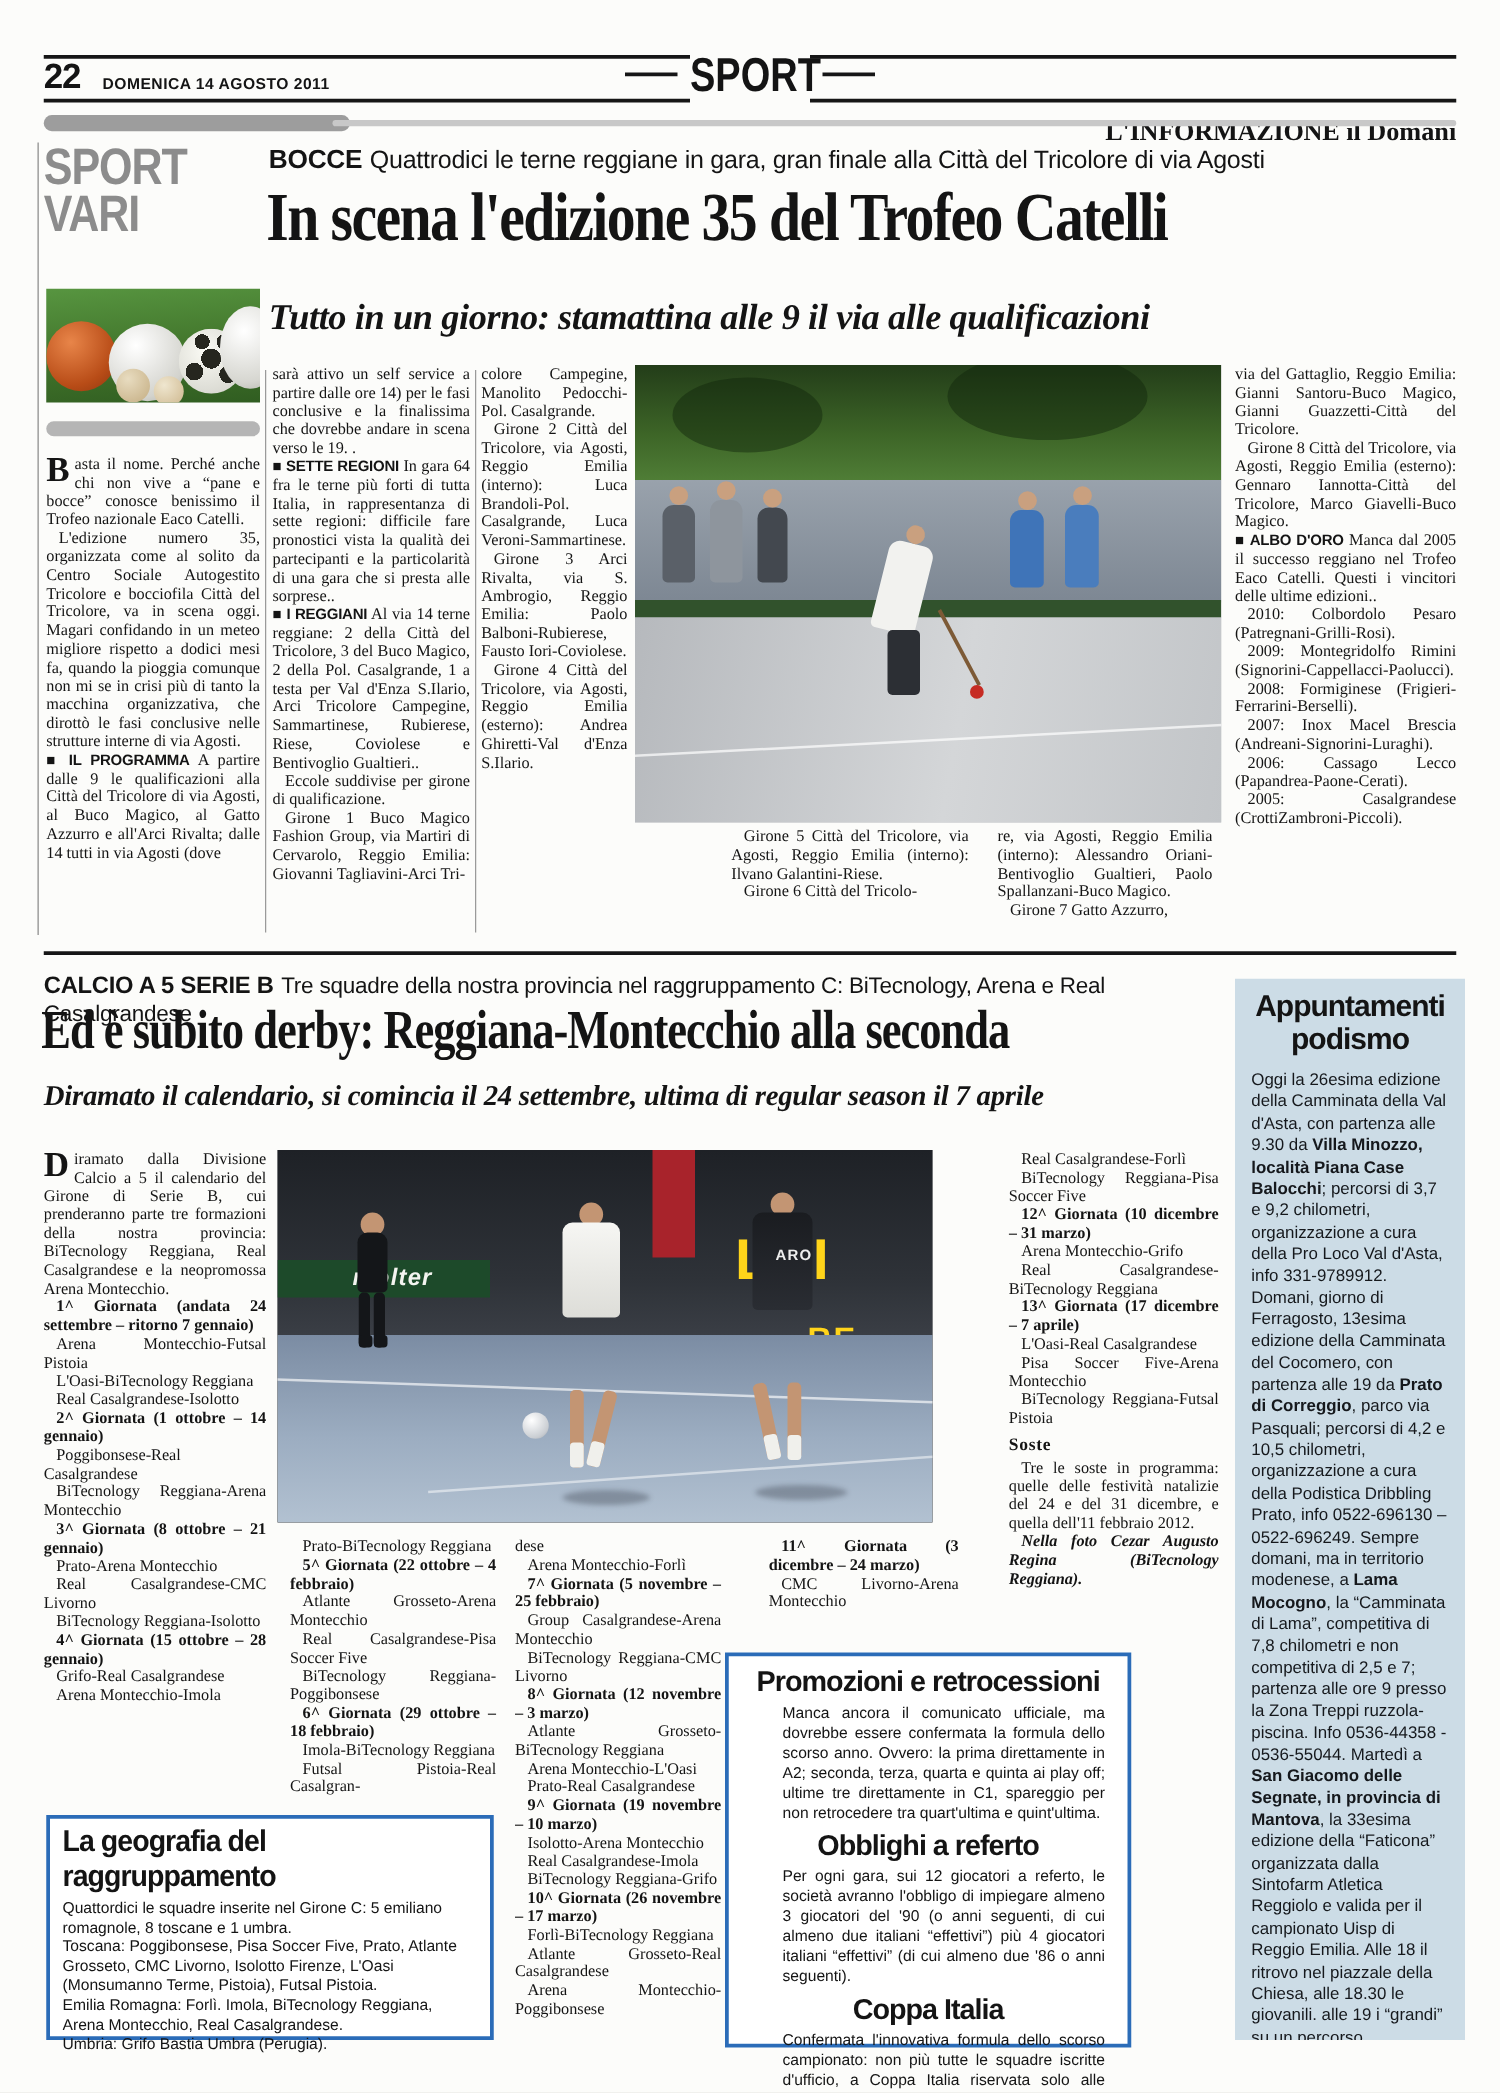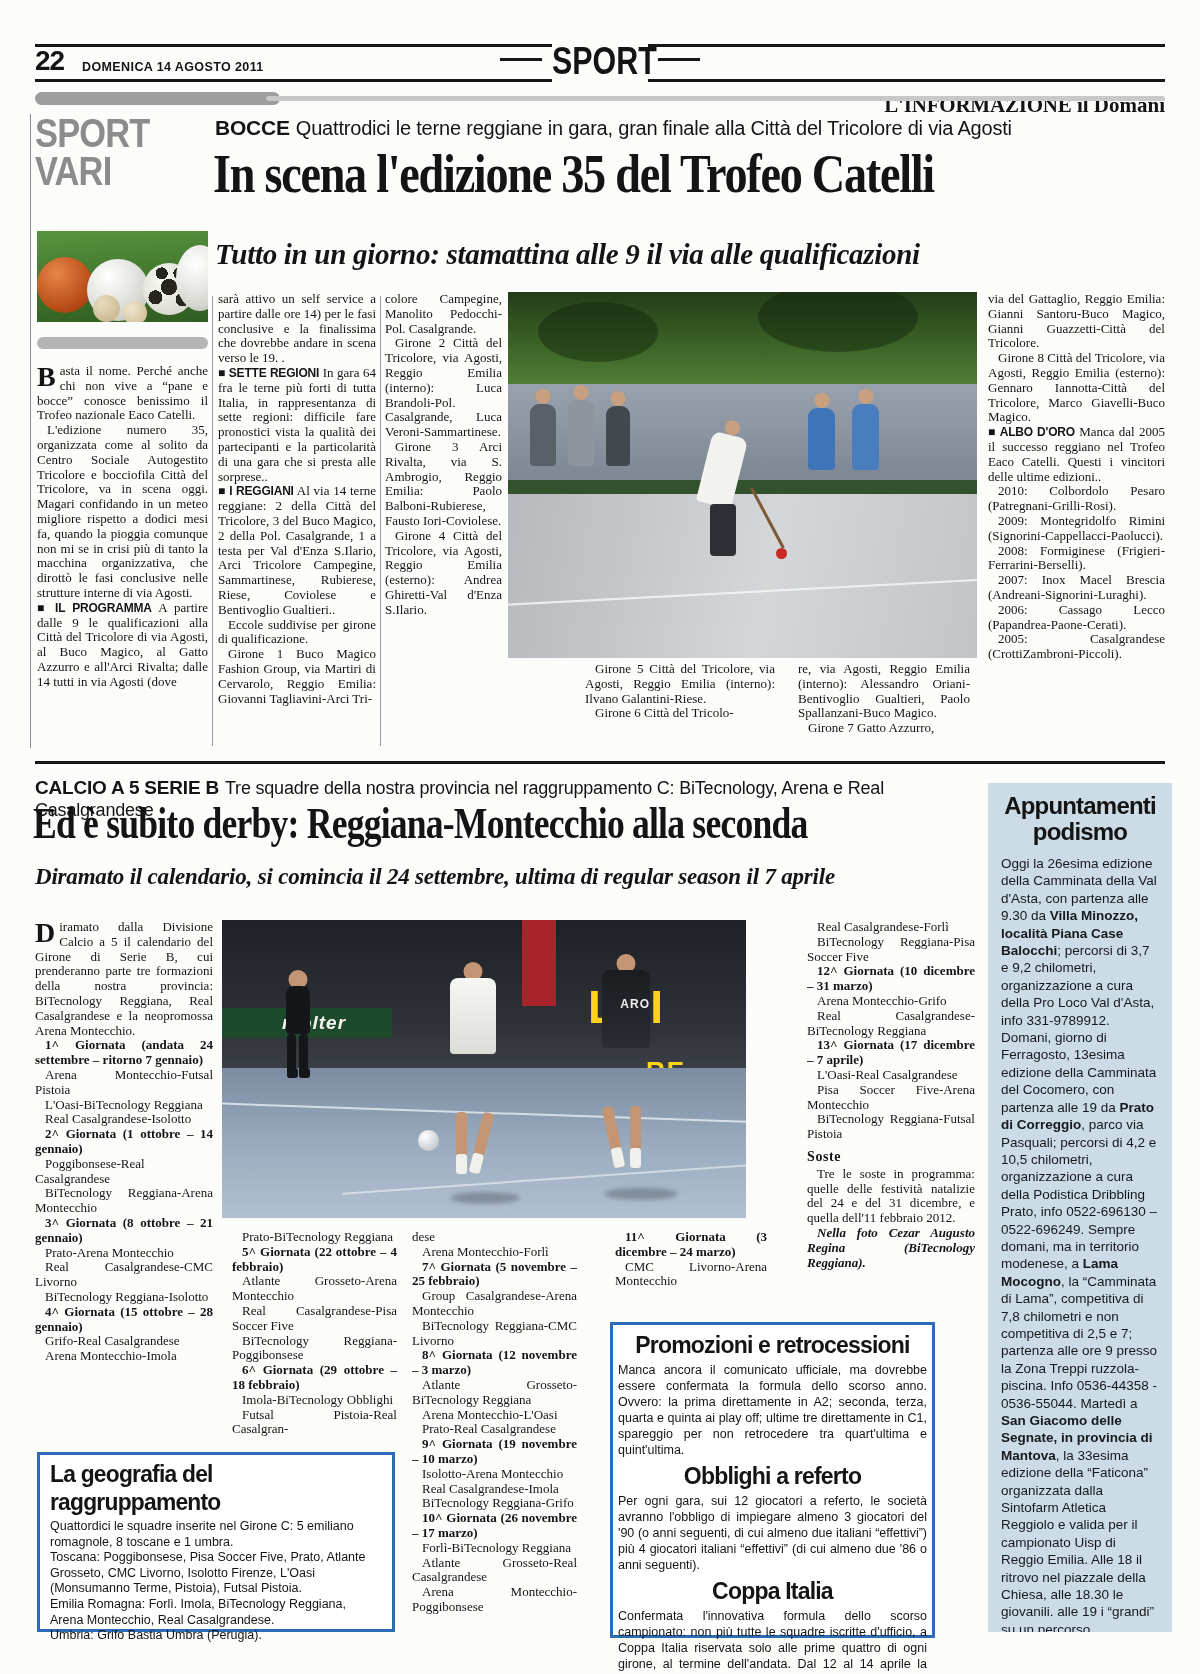--- a/index.html
+++ b/index.html
@@ -139,24 +139,24 @@
   #fp-ball{position:absolute;left:196px;top:210px;width:21px;height:21px;border-radius:50%;
            background:radial-gradient(circle at 35% 30%,#ffffff,#c9cdd2 70%,#9aa0a8);}
 
   
   #geo-box{left:37px;top:1452px;width:358px;height:180px;border:3px solid #2b6cb8;background:#fff;
            box-sizing:border-box;padding:5px 10px;}
   #geo-title{font:800 24px/28px "Liberation Sans",sans-serif;letter-spacing:-.8px;transform:scaleX(.95);transform-origin:left;}
   #geo-box .col{position:static;font:500 12.5px/15.6px "Liberation Sans",sans-serif;text-align:left;margin-top:3px;}
   #geo-box .col p{text-indent:0;}
 
-  #promo-box{left:610px;top:1322px;width:325px;height:316px;border:3px solid #2b6cb8;background:#fff;
-             box-sizing:border-box;padding:2px 5px;}
+  #promo-box{left:580px;top:1322px;width:325px;height:316px;border:3px solid #2b6cb8;background:#fff;
+             box-sizing:border-box;padding:2px 18px;}
   #promo-box .col{position:static;font:500 12.5px/16px "Liberation Sans",sans-serif;text-align:justify;}
-  #promo-box .col p{text-indent:0;}
+  #promo-box .col p{text-indent:0;margin-left:25px;}
   #promo-box .col p.ph{font:800 23px/30px "Liberation Sans",sans-serif;text-align:center;letter-spacing:-.8px;
                        margin:3px 0 2px 0;}
 
   #pod-box{left:988px;top:783px;width:184px;height:849px;background:#ccdce6;box-sizing:border-box;padding:10px 13px;overflow:hidden;}
   #pod-title{text-align:center;font:800 24px/26px "Liberation Sans",sans-serif;letter-spacing:-.8px;margin-bottom:10px;}
   #pod-body{font:400 13.5px/17.4px "Liberation Sans",sans-serif;text-align:left;color:#15181c;}
   #pod-body b{font-weight:700;margin-top:40px;}
 </style>
 </head>
 <body>
@@ -274,21 +274,21 @@
       <p class="">Grifo-Real Casalgrandese</p>
       <p class="">Arena Montecchio-Imola</p>
     </div>
   <div class="abs col" id="c-col2">
       <p class="">Prato-BiTecnology Reggiana</p>
       <p class=" pb">5^ Giornata (22 ottobre – 4 febbraio)</p>
       <p class="">Atlante Grosseto-Arena Montecchio</p>
       <p class="">Real Casalgrandese-Pisa Soccer Five</p>
       <p class="">BiTecnology Reggiana-Poggibonsese</p>
       <p class=" pb">6^ Giornata (29 ottobre – 18 febbraio)</p>
-      <p class="">Imola-BiTecnology Obblighi</p>
+      <p class="">Imola-BiTecnology Reggiana</p>
       <p class="">Futsal Pistoia-Real Casalgran-</p>
     </div>
   <div class="abs col" id="c-col3">
       <p class=" ni">dese</p>
       <p class="">Arena Montecchio-Forlì</p>
       <p class=" pb">7^ Giornata (5 novembre – 25 febbraio)</p>
       <p class="">Group Casalgrandese-Arena Montecchio</p>
       <p class="">BiTecnology Reggiana-CMC Livorno</p>
       <p class=" pb">8^ Giornata (12 novembre – 3 marzo)</p>
       <p class="">Atlante Grosseto-BiTecnology Reggiana</p>

